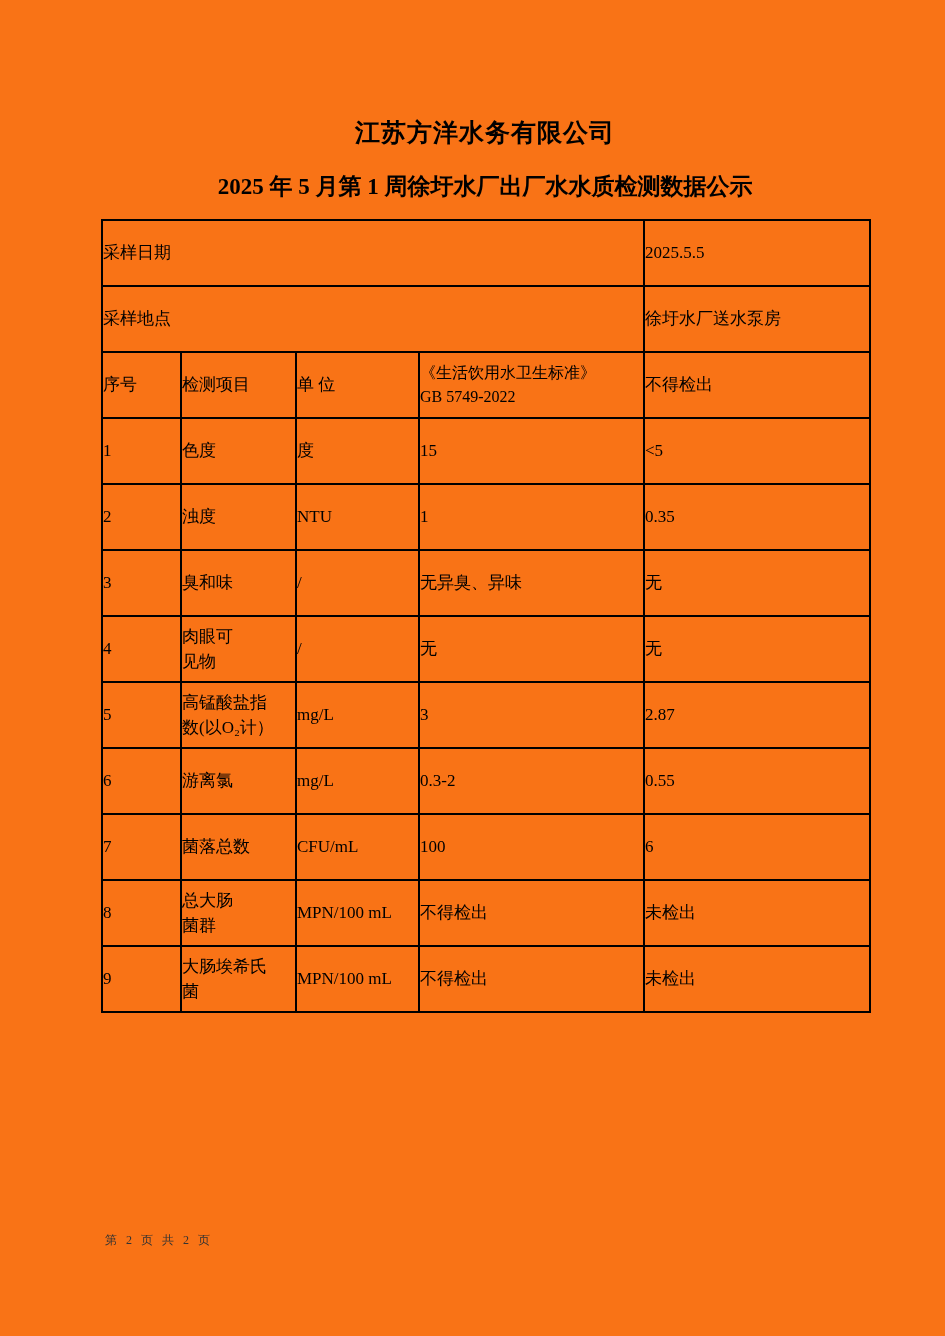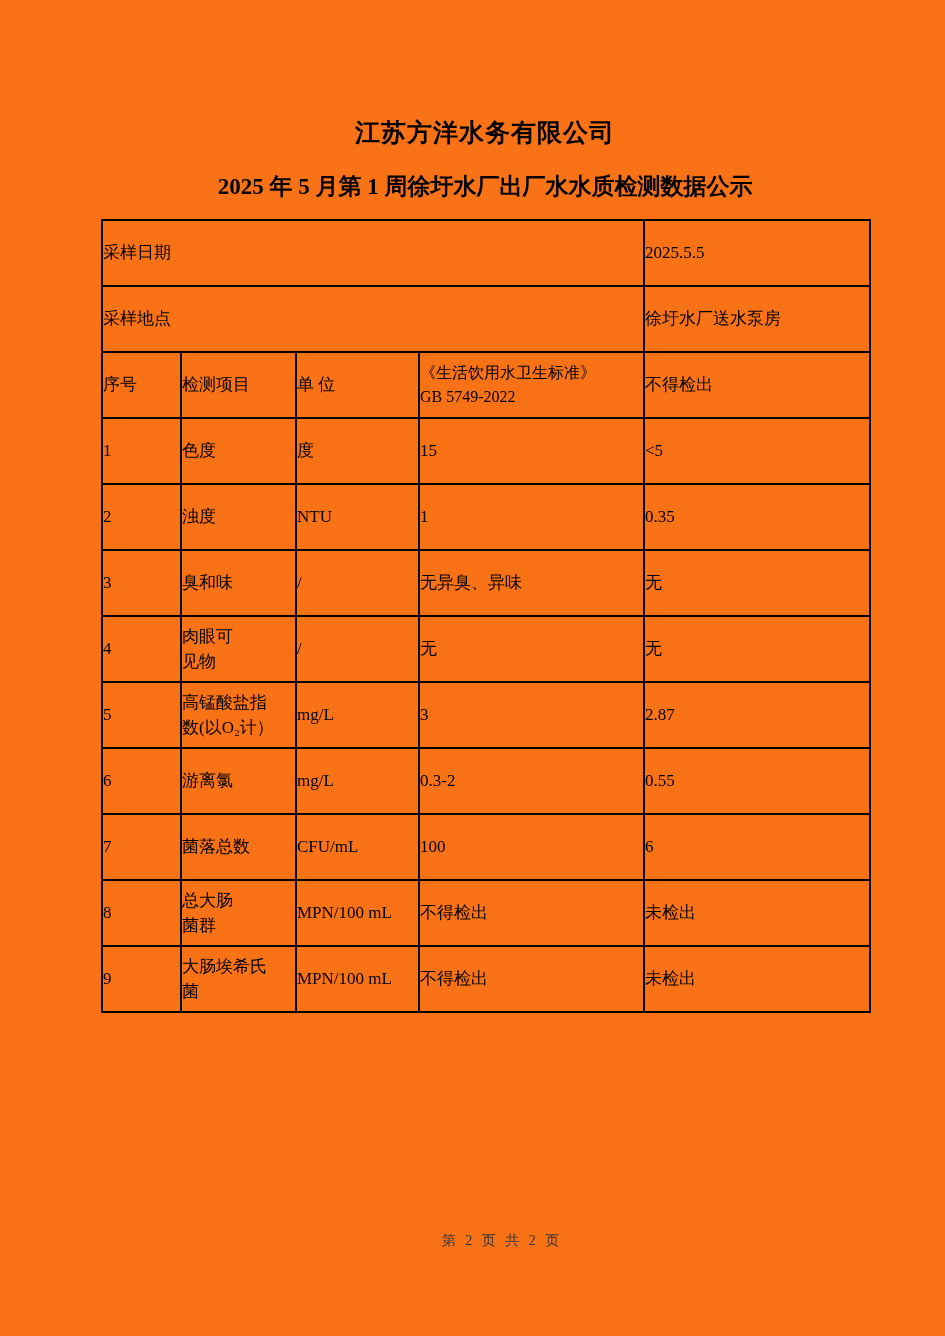--- a/index.html
+++ b/index.html
@@ -56,25 +56,25 @@
     padding: 0;
     height: 64px;
     white-space: pre-line;
     overflow: hidden;
   }
   table.wq td.std {
     font-size: 16px;
   }
   .footer {
     position: absolute;
-    left: 17px;
+    left: 4px;
     top: 1232px;
     width: 768px;
-    text-align: center;
-    font-size: 14px;
+    text-align: left;
+    font-size: 12px;
     letter-spacing: 3px;
     color: #333333;
   }
 </style>
 </head>
 <body>
 
 <div class="sheet">
   <div class="doc">
 

